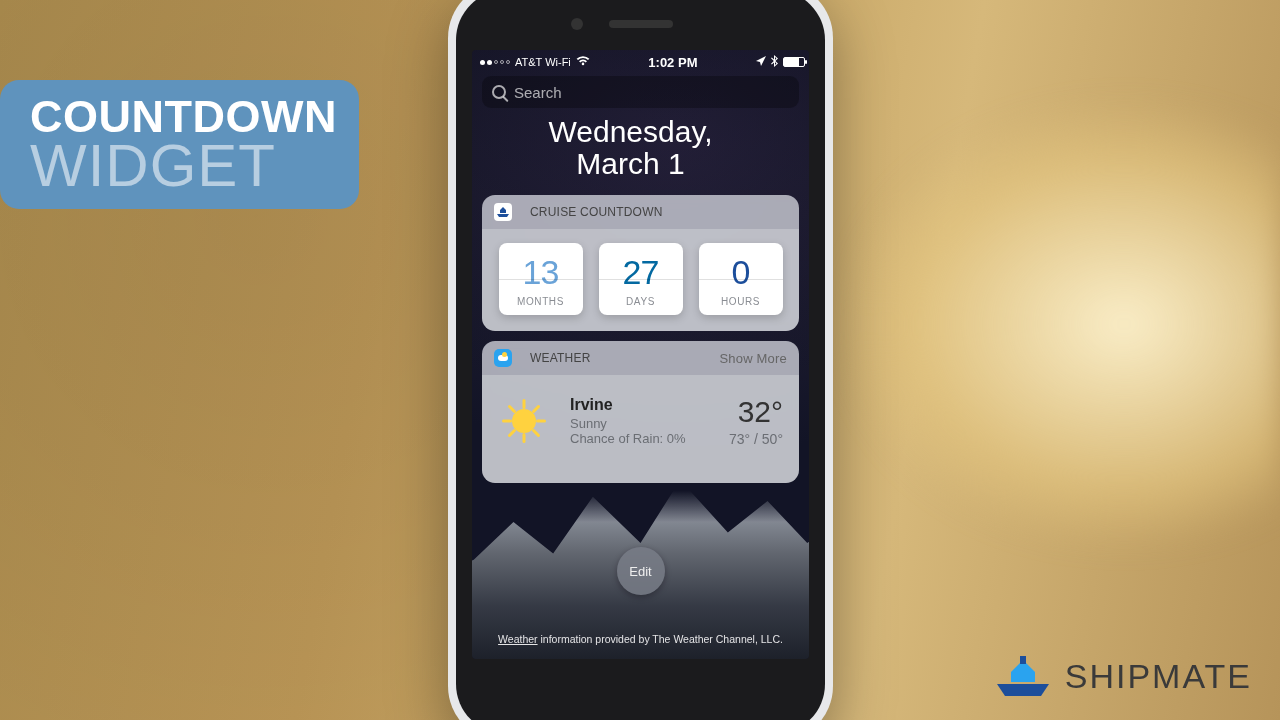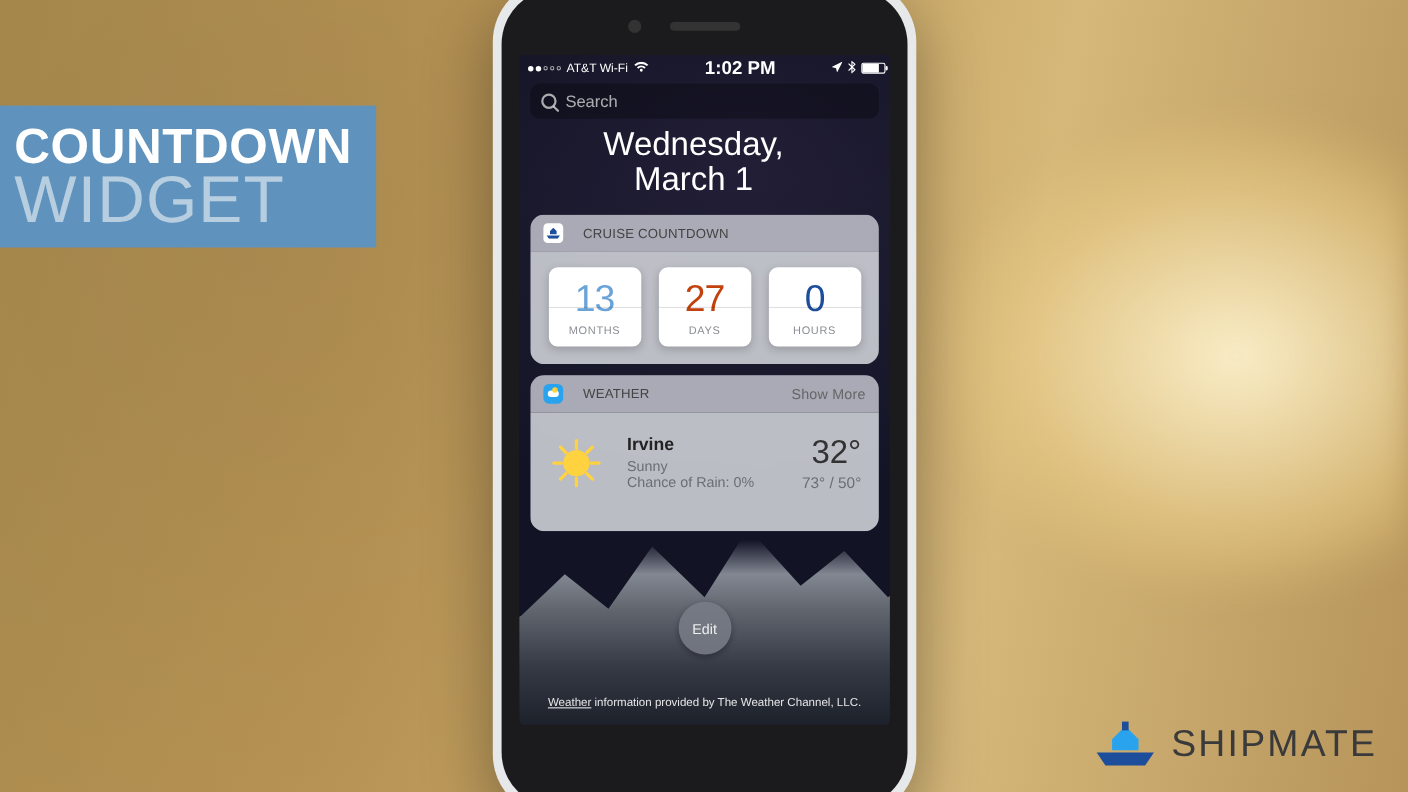--- a/index.html
+++ b/index.html
@@ -12,23 +12,24 @@
     content: ""; position: absolute; right: 0; top: 0; width: 520px; height: 720px;
     background: radial-gradient(ellipse 380px 300px at 70% 45%, rgba(255,245,210,0.9), rgba(230,200,130,0.6) 55%, rgba(180,150,80,0) 75%);
     filter: blur(14px);
   }
   .stage::before {
     content:""; position:absolute; inset:0;
     background: radial-gradient(circle at 20% 30%, rgba(0,0,0,0.06), transparent 50%);
   }
 
   .title-badge {
-    position: absolute; left: 0; top: 96px; background: #5f93bd; color: #fff;
-    padding: 16px 22px 14px 13px; line-height: 0.94;
+    position: absolute; left: 0; top: 80px; background: #5f93bd; color: #fff;
+    padding: 16px 22px 14px 30px; line-height: 0.94;
     font-family: Impact, "Arial Black", sans-serif;
+    border-radius: 19px;
   }
   .title-badge .l1 { font-size: 45px; letter-spacing: 0.5px; color:#fff; font-weight:700; }
   .title-badge .l2 { font-size: 60px; letter-spacing: 1px; color: rgba(255,255,255,0.55); font-weight:400; }
 
   .brand {
     position: absolute; right: 28px; bottom: 22px; display: flex; align-items: center; gap: 12px;
     color: #383838;
   }
   .brand .ship-icon { width: 60px; height: 44px; }
   .brand .txt { font-size: 34px; letter-spacing: 2px; font-weight: 500; color:#3a3a3a; }
@@ -64,21 +65,21 @@
   }
 
   .status-bar {
     position: relative; height: 20px; display:flex; align-items:center; justify-content:space-between;
     padding: 4px 4px 0 8px; font-size: 11px; font-weight:500;
   }
   .sb-left, .sb-right { display:flex; align-items:center; gap:5px; }
   .sb-dots { display:flex; gap:2px; }
   .sb-dots i { width:5px; height:5px; border-radius:50%; background:#fff; display:block; }
   .sb-dots i.off { background: transparent; border:1px solid rgba(255,255,255,0.6); width:4px; height:4px; }
-  .sb-time { font-size:17px; font-weight:600; }
+  .sb-time { font-size:13px; font-weight:600; }
   .batt { width:22px; height:10px; border:1px solid #fff; border-radius:2px; position:relative; }
   .batt::after { content:""; position:absolute; right:-3px; top:2px; width:2px; height:4px; background:#fff; border-radius:1px;}
   .batt i { display:block; height:100%; width:75%; background:#fff; }
   .wifi, .bt, .loc { font-size:11px; }
 
   .search-row {
     margin: 6px 10px 0 10px; height: 32px; background: rgba(0,0,0,0.28);
     border-radius: 9px; display:flex; align-items:center; gap:8px; padding:0 10px;
     color: rgba(255,255,255,0.65); font-size: 15px;
   }
@@ -109,21 +110,21 @@
   .hdr-icon.weather::after { content:""; width:5px; height:5px; background:#ffd23f; border-radius:50%; position:absolute; top:3px; left:8px;}
 
   .cards { display:flex; gap:16px; justify-content:center; }
   .card {
     width: 84px; background:#fff; border-radius:8px; box-shadow: 0 3px 8px rgba(0,0,0,0.18);
     position:relative; padding: 10px 0 8px 0; text-align:center;
   }
   .card::before { content:""; position:absolute; left:0; right:0; top:50%; height:1px; background:rgba(0,0,0,0.12); }
   .card .num { font-size: 34px; font-weight:400; letter-spacing:-1px; }
   .card .num.a { color:#6aa3d8; }
-  .card .num.b { color:#c2410c; }
+  .card .num.b { color:#0369a1; }
   .card .num.c { color:#1c4e9b; }
   .card .lbl { font-size:10px; color:#8a8d93; margin-top:4px; letter-spacing:0.6px; }
 
   .wx-row { display:flex; align-items:center; gap:24px; padding:6px 2px 20px 6px; }
   .sun { width:44px; height:44px; position:relative; }
   .sun .core { position:absolute; inset:10px; background:#ffd23f; border-radius:50%; }
   .sun .ray { position:absolute; left:50%; top:50%; width:3px; height:10px; background:#ffd23f; border-radius:2px; transform-origin: 50% 22px; }
   .wx-mid { flex:1; color:#333; }
   .wx-mid .city { font-size:16px; font-weight:600; color:#222; }
   .wx-mid .cond { font-size:13px; color:#6b6e74; margin-top:2px;}

